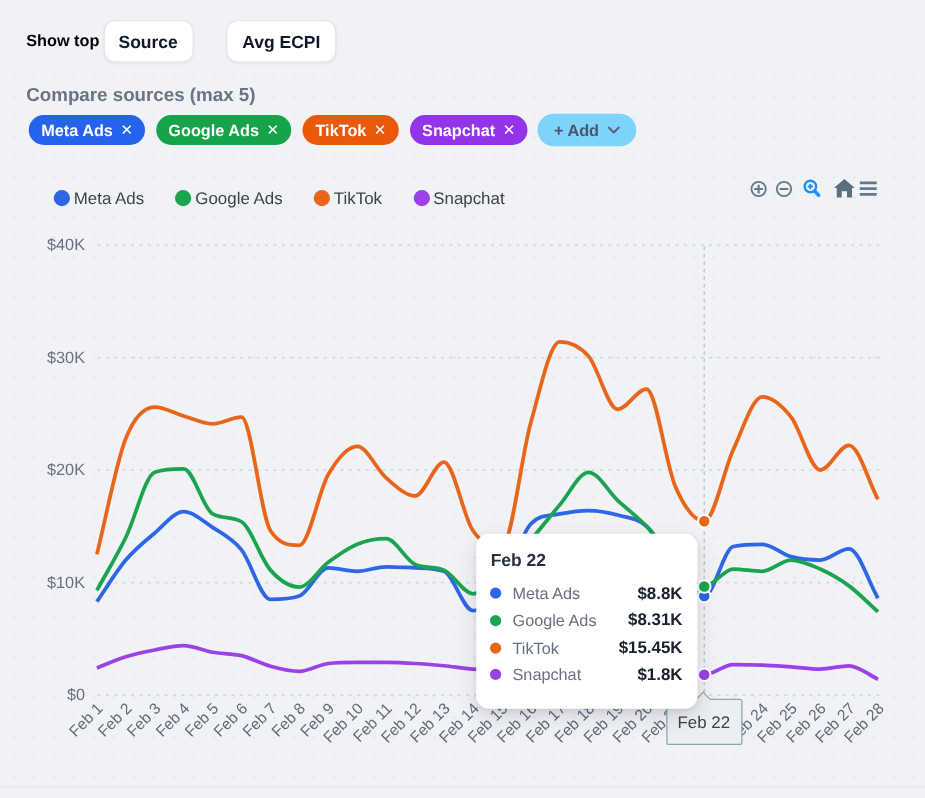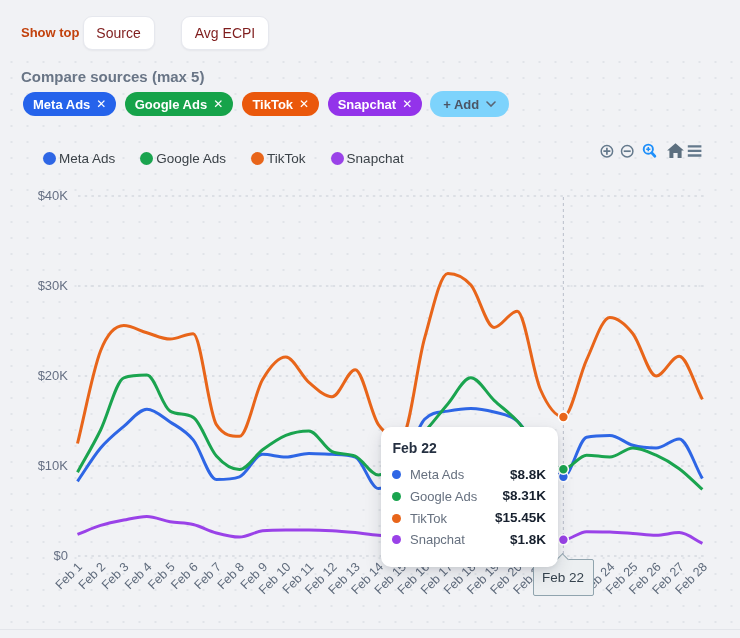--- a/index.html
+++ b/index.html
@@ -1,21 +1,21 @@
 <!DOCTYPE html>
 <html><head><meta charset="utf-8">
 <style>
 * { margin:0; padding:0; box-sizing:border-box; }
 html,body { width:740px; height:638px; background:#f1f2f5; font-family:"Liberation Sans",sans-serif; overflow:hidden; position:relative; }
 .dots { position:absolute; left:0; top:50px; width:740px; height:579px;
   background-image:radial-gradient(circle, #e1e4e9 1.05px, transparent 1.25px);
   background-size:16px 16px; background-position:3.5px 4px; }
 .toprow { position:absolute; left:21px; top:16px; height:34px; z-index:2; }
-.lbl { font-size:13px; font-weight:700; color:#c2410c; white-space:nowrap; }
-.btn { background:#fff; border:1px solid #e6e8ee; border-radius:9px; height:34px; display:flex; align-items:center; justify-content:center; font-size:14px; font-weight:400; color:#7f1d1d; box-shadow:0 1px 2px rgba(16,24,40,.05);text-align:right; }
+.lbl { font-size:13px; font-weight:700; color:#000000; white-space:nowrap; }
+.btn { background:#fff; border:1px solid #e6e8ee; border-radius:9px; height:34px; display:flex; align-items:center; justify-content:center; font-size:14px; font-weight:700; color:#0f172a; box-shadow:0 1px 2px rgba(16,24,40,.05);text-align:right; }
 .cmp { position:absolute; left:21px; top:68px; font-size:15px; font-weight:600; color:#697586; z-index:2; }
 .pills { position:absolute; left:23px; top:92px; height:24px; display:flex; z-index:2; }
 .pill { height:24px; border-radius:12px; color:#fff; font-size:13px; font-weight:700; display:flex; align-items:center; padding:0 10px; }
 .pill .x { margin-left:6px; font-size:12px; font-weight:400; }
 .addpill { height:26px; margin-top:-1px; border-radius:13px; background:#7dd3fc; color:#4b5565; font-size:13px; font-weight:700; display:flex; align-items:center; padding:0 13px; }
 .legend { position:absolute; left:43px; top:146px; height:24px; display:flex; align-items:center; z-index:2; }
 .litem { display:flex; align-items:center; margin-right:25px; }
 .ldot { width:13px; height:13px; border-radius:50%; margin-right:3px; }
 .ltxt { font-size:13.5px; color:#3b4248; }
 svg text { font-family:"Liberation Sans",sans-serif; }

